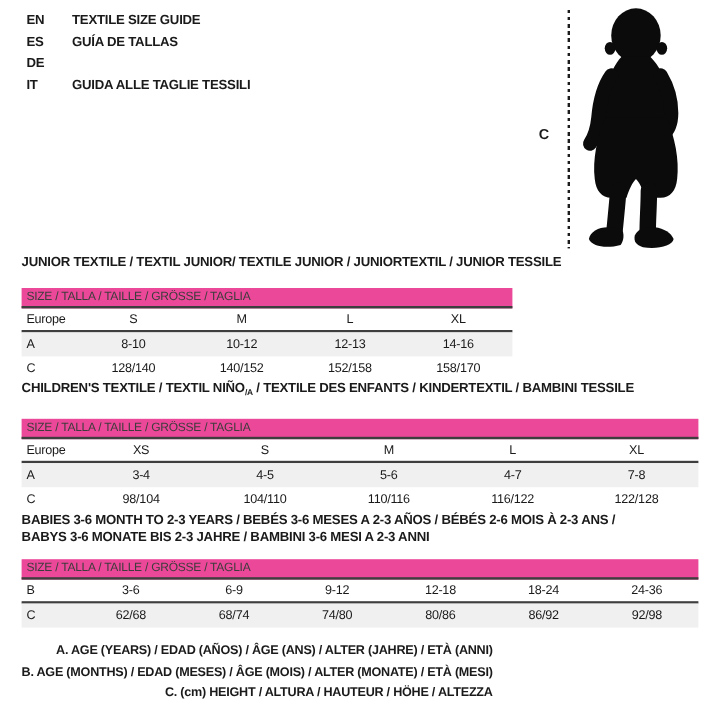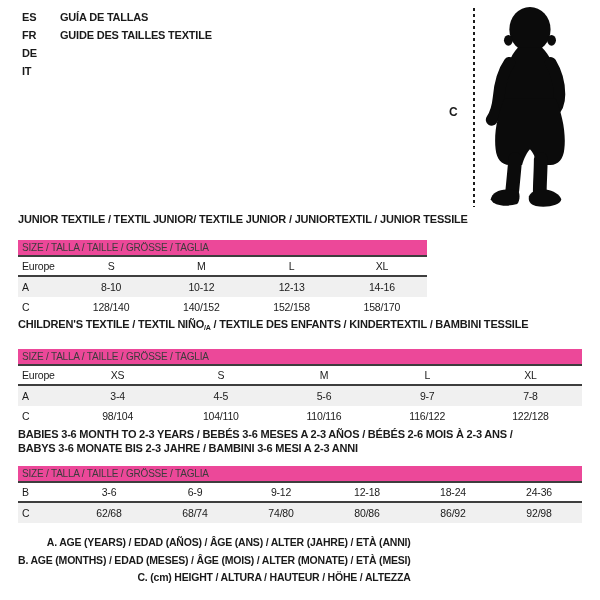--- a/index.html
+++ b/index.html
@@ -40,32 +40,33 @@
   
   .footnotes{left:18px;top:534px;font-weight:bold;font-size:10.5px;line-height:17.5px;white-space:nowrap;text-align:right;}
 </style>
 </head>
 <body>
 
 <div>
 
   <div class="abs lang-list">
     <div class="lang-row">
+      <span class="lang-code">EN</span>
+      <span class="lang-label">TEXTILE SIZE GUIDE</span>
+    </div>
+    <div class="lang-row">
       <span class="lang-code">ES</span>
       <span class="lang-label">GUÍA DE TALLAS</span>
-    </div>
-    <div class="lang-row">
-      <span class="lang-code">FR</span>
-      <span class="lang-label">GUIDE DES TAILLES TEXTILE</span>
     </div>
     <div class="lang-row">
       <span class="lang-code">DE</span>
     </div>
     <div class="lang-row">
       <span class="lang-code">IT</span>
+      <span class="lang-label">GUIDA ALLE TAGLIE TESSILI</span>
     </div>
   </div>
 
   <div class="abs dash-line"></div>
   <div class="abs measure-label">C</div>
   <svg class="abs baby-svg" width="100" height="206" viewBox="0 0 100 210" xmlns="http://www.w3.org/2000/svg">
     <g fill="#0b0b0b" stroke="none">
       <ellipse cx="52" cy="26" rx="21" ry="23"></ellipse>
       <ellipse cx="30" cy="37" rx="4.5" ry="5.5"></ellipse>
       <ellipse cx="74" cy="37" rx="4.5" ry="5.5"></ellipse>
@@ -115,21 +116,21 @@
       <span class="cell">S</span>
       <span class="cell">M</span>
       <span class="cell">L</span>
       <span class="cell">XL</span>
     </div>
     <div class="trow alt">
       <span class="cell-label">A</span>
       <span class="cell">3-4</span>
       <span class="cell">4-5</span>
       <span class="cell">5-6</span>
-      <span class="cell">9-7</span>
+      <span class="cell">4-7</span>
       <span class="cell">7-8</span>
     </div>
     <div class="trow">
       <span class="cell-label">C</span>
       <span class="cell">98/104</span>
       <span class="cell">104/110</span>
       <span class="cell">110/116</span>
       <span class="cell">116/122</span>
       <span class="cell">122/128</span>
     </div>

